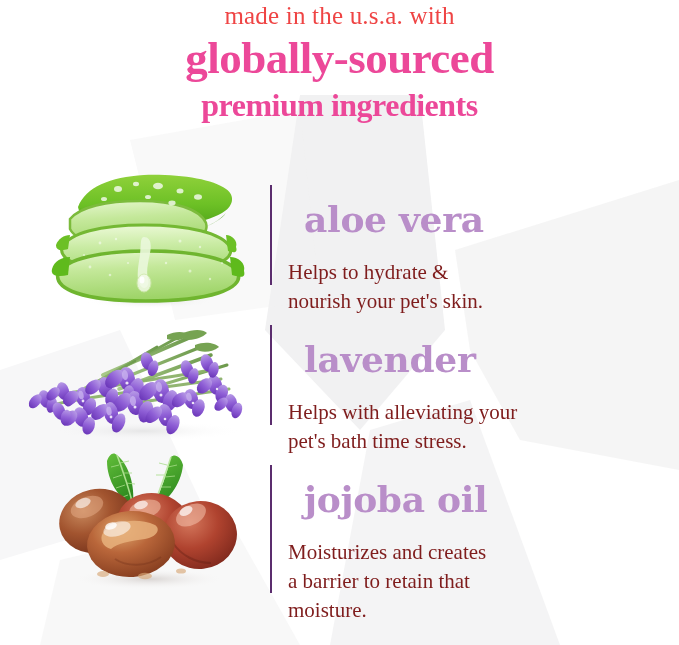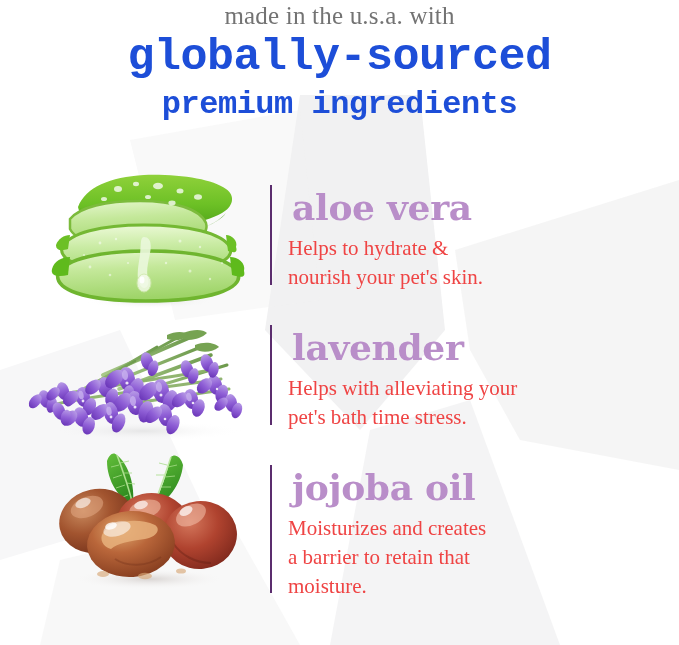--- a/index.html
+++ b/index.html
@@ -32,28 +32,28 @@
     top: 0;
     left: 0;
     width: 679px;
     z-index: 3;
     text-align: center;
   }
   .eyebrow {
     font-family: "Liberation Serif", serif;
     font-size: 25px;
     line-height: 30px;
-    color: #737373;
+    color: #ef4444;
     letter-spacing: 0.2px;
     padding-top: 1px;
   }
   .headline {
-    font-family: Liberation Mono, monospace;
+    font-family: Liberation Serif, serif;
     font-weight: bold;
-    color: #1d4ed8;
+    color: #ec4899;
     letter-spacing: -0.5px;
   }
   .headline .line1 {
     display: block;
     font-size: 45px;
     line-height: 50px;
     margin-top: 2px;
   }
   .headline .line2 {
     display: block;
@@ -98,28 +98,28 @@
     top: 0;
     width: 380px;
   }
   .ing-name {
     font-family: "DejaVu Serif", serif;
     font-weight: bold;
     font-size: 36px;
     line-height: 44px;
     color: #b98ec9;
     letter-spacing: -0.3px;
-    margin: 4px;
+    margin: 16px;
     padding-top: 18px;
   }
   .ing-desc {
     font-family: "Liberation Serif", serif;
     font-size: 21px;
     line-height: 29px;
-    color: #ef4444;
+    color: #7f1d1d;
     margin: 0;
     padding-top: 1px;
     white-space: pre-line;
   }
 </style>
 </head>
 <body>
 
 <div class="canvas">
 

